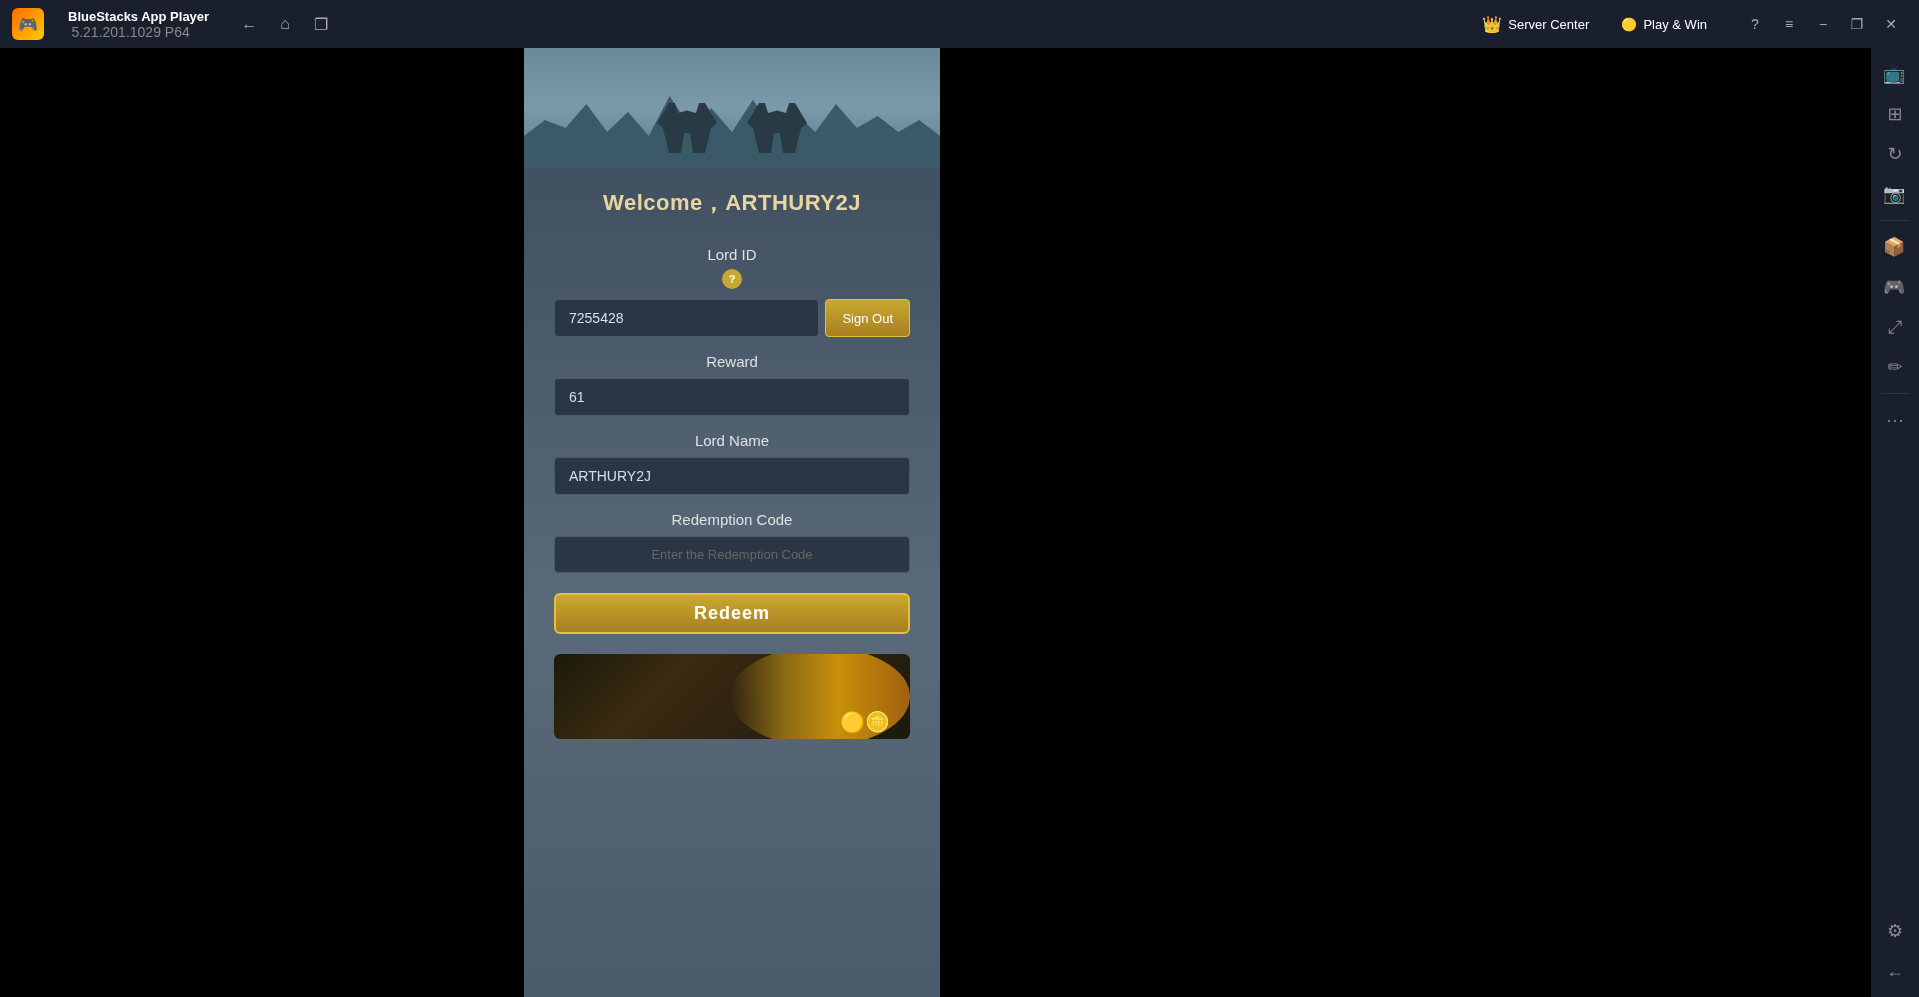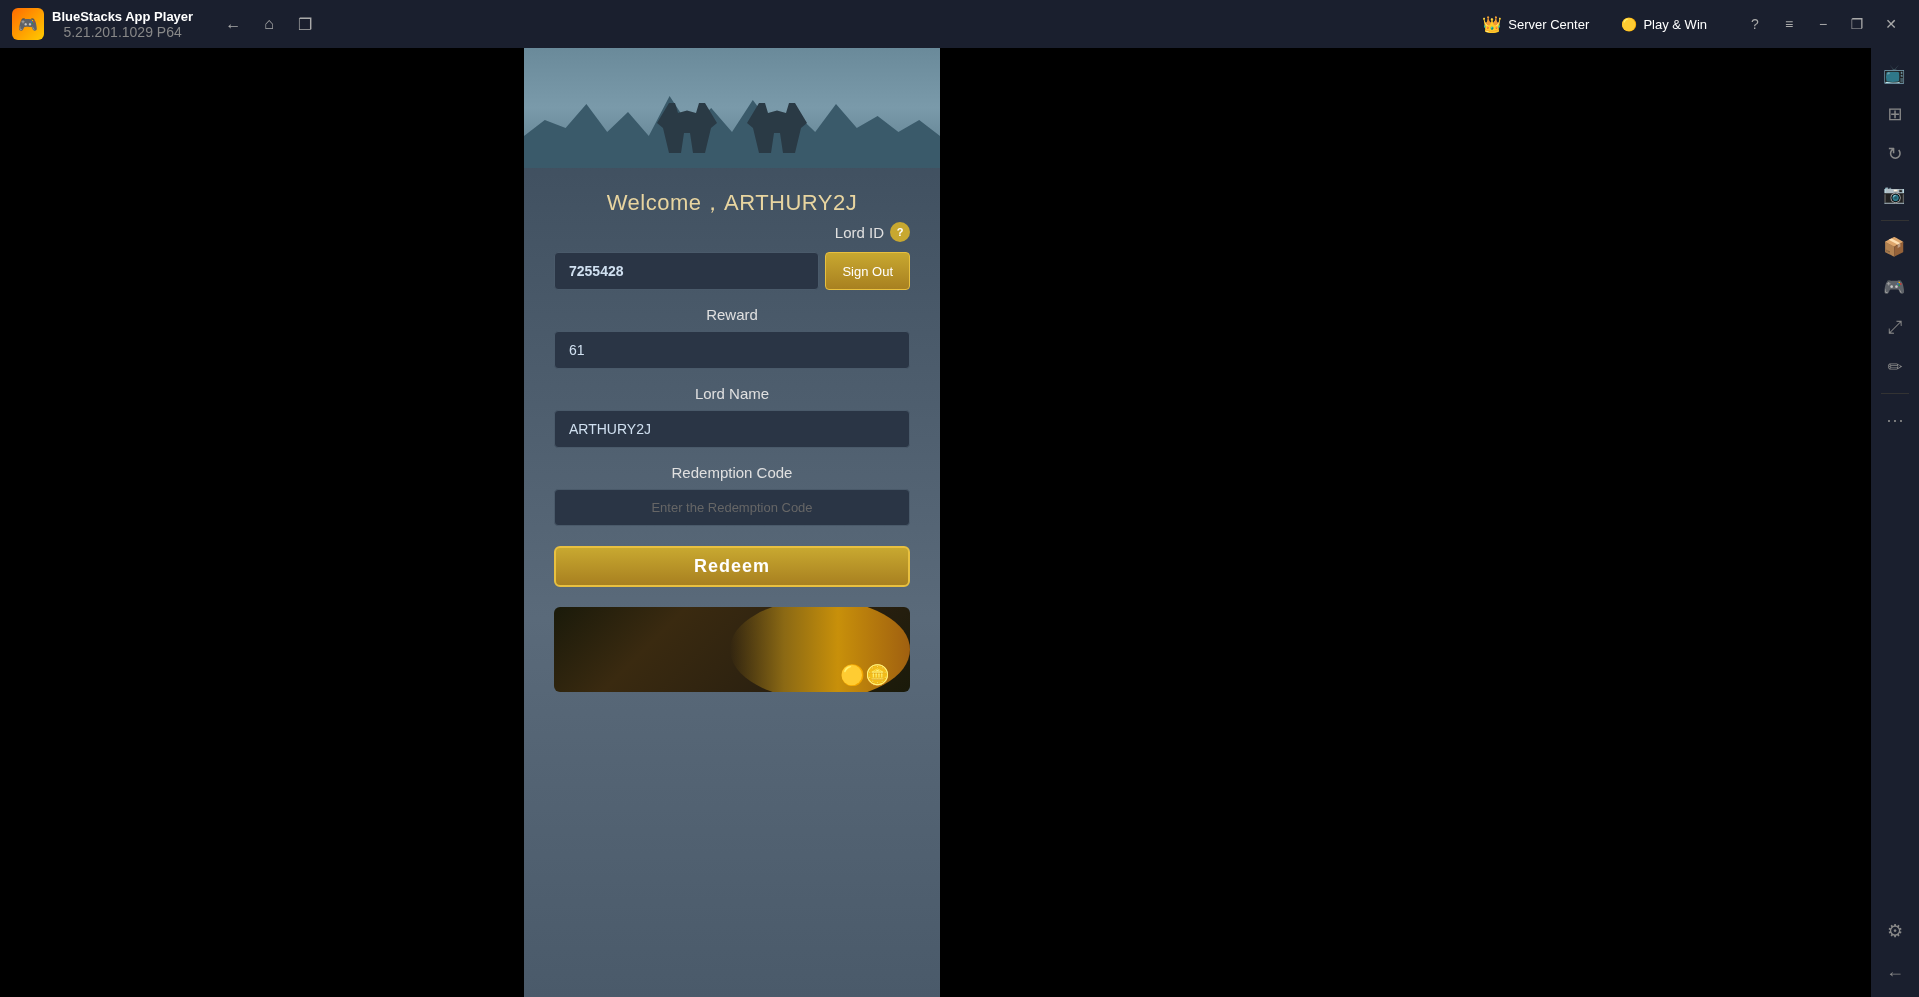--- a/index.html
+++ b/index.html
@@ -40,20 +40,21 @@
       font-size: 16px;
     }
     .app-info {
       display: flex;
       flex-direction: column;
     }
     .app-name {
       color: #fff;
       font-size: 13px;
       font-weight: 600;
+      margin-left: 16px;
     }
     .app-version {
       color: #888;
       font-size: 14px;
       text-align: center;
     }
     .titlebar-nav {
       display: flex;
       align-items: center;
       gap: 4px;
@@ -175,33 +176,34 @@
     
     .form-container {
       position: relative;
       z-index: 10;
       padding: 20px 30px;
     }
     .welcome-text {
       text-align: center;
       color: #e8d5a0;
       font-size: 22px;
-      font-weight: 400;
-      margin-bottom: 4px;
+      font-weight: 700;
+      margin-bottom: 28px;
       letter-spacing: 0.5px;
     }
     .lord-id-label {
       text-align: center;
       color: #e0e0e0;
       font-size: 15px;
       margin-bottom: 10px;
       display: flex;
       align-items: center;
-      justify-content: flex-end;
+      justify-content: space-between;
       gap: 6px;
+      flex-direction: column;
     }
     .help-icon {
       width: 20px;
       height: 20px;
       background: #c8a830;
       border-radius: 50%;
       display: inline-flex;
       align-items: center;
       justify-content: center;
       color: #fff;
@@ -216,21 +218,20 @@
       margin-bottom: 16px;
     }
     .lord-id-input {
       flex: 1;
       background: #2a3545;
       border: 1px solid #4a5a6a;
       border-radius: 4px;
       color: #d0e0f0;
       padding: 10px 14px;
       font-size: 14px;
-      font-weight: bold;
     }
     .sign-out-btn {
       background: linear-gradient(180deg, #c8a830, #a88020);
       border: 1px solid #e8c040;
       border-radius: 4px;
       color: #fff;
       padding: 10px 16px;
       font-size: 13px;
       cursor: pointer;
       white-space: nowrap;

